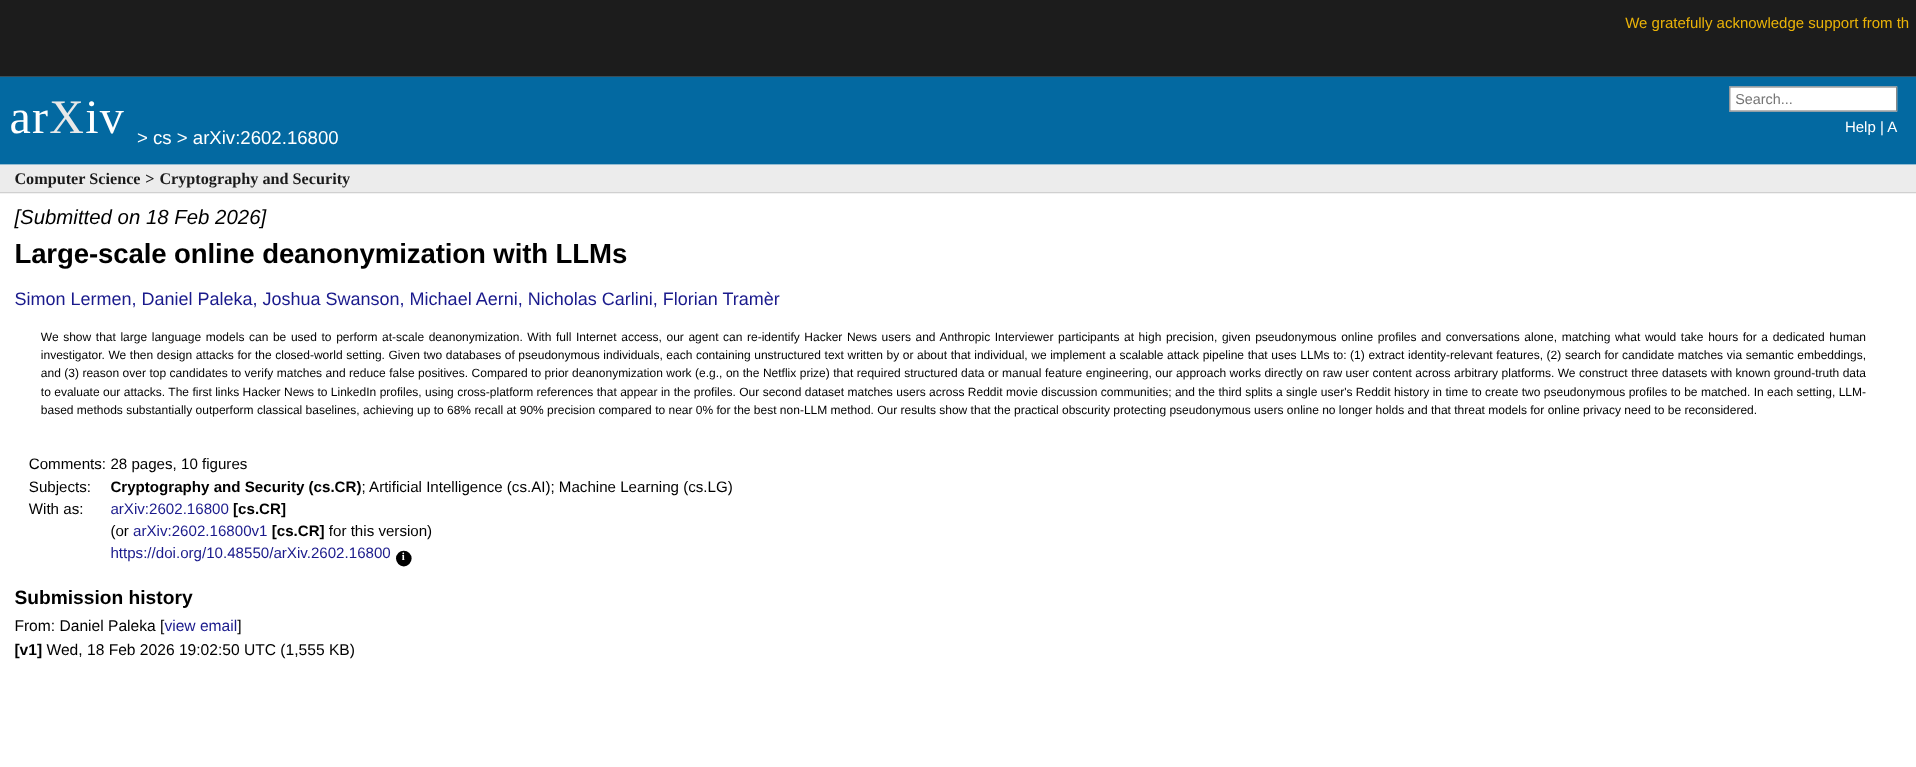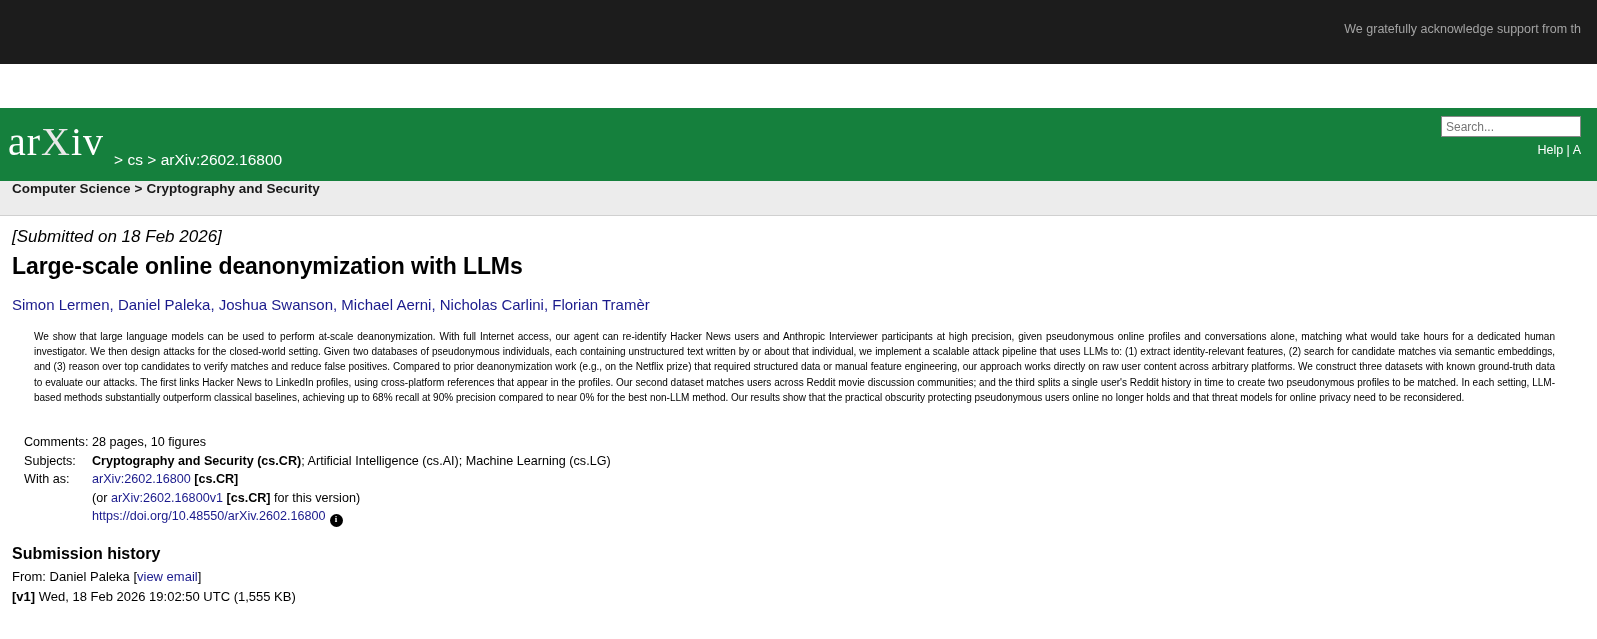--- a/index.html
+++ b/index.html
@@ -42,36 +42,34 @@
     font-family: "Liberation Serif", serif;
     font-size: 25px;
     margin-left: 13px;
     letter-spacing: 0.2px;
     white-space: nowrap;
   }
   .cornell-ack {
     position: absolute;
     right: 0;
     top: 12px;
-    color: #a3a3a3;
+    color: #eab308;
     font-size: 12.5px;
     white-space: nowrap;
-    padding-right: 16px;
-    margin-top: 10px;
+    padding-right: 6px;
   }
 
   
   .arxiv-bar {
-    background: #15803d;
+    background: #0369a1;
     height: 73px;
     position: relative;
     display: flex;
     align-items: center;
     overflow: hidden;
-    margin-top: 44px;
   }
   .arxiv-logo {
     margin-left: 8px;
     display: flex;
     align-items: baseline;
     position: relative;
     height: 45px;
   }
   .arxiv-logo .txt {
     font-family: "Liberation Serif", serif;
@@ -115,26 +113,28 @@
     font-size: 12.5px;
     margin-top: 6px;
     white-space: nowrap;
   }
   .search-links a { color: #ffffff; text-decoration: none; }
 
   
   .subject-strip {
     background: #ececec;
     border-bottom: 1px solid #d0d0d0;
-    height: 35px;
-    display: flex;
+    height: 24px;
+    display: flex;
+    align-items: center;
     padding-left: 12px;
     font-weight: bold;
     font-size: 13.5px;
     color: #1a1a1a;
+    font-family: Liberation Serif, serif;
   }
   .subject-strip a { color: #1a1a1a; text-decoration: none; }
 
   
   .content {
     padding: 8px 12px 0 12px;
   }
   .dateline {
     font-style: italic;
     font-size: 17px;

